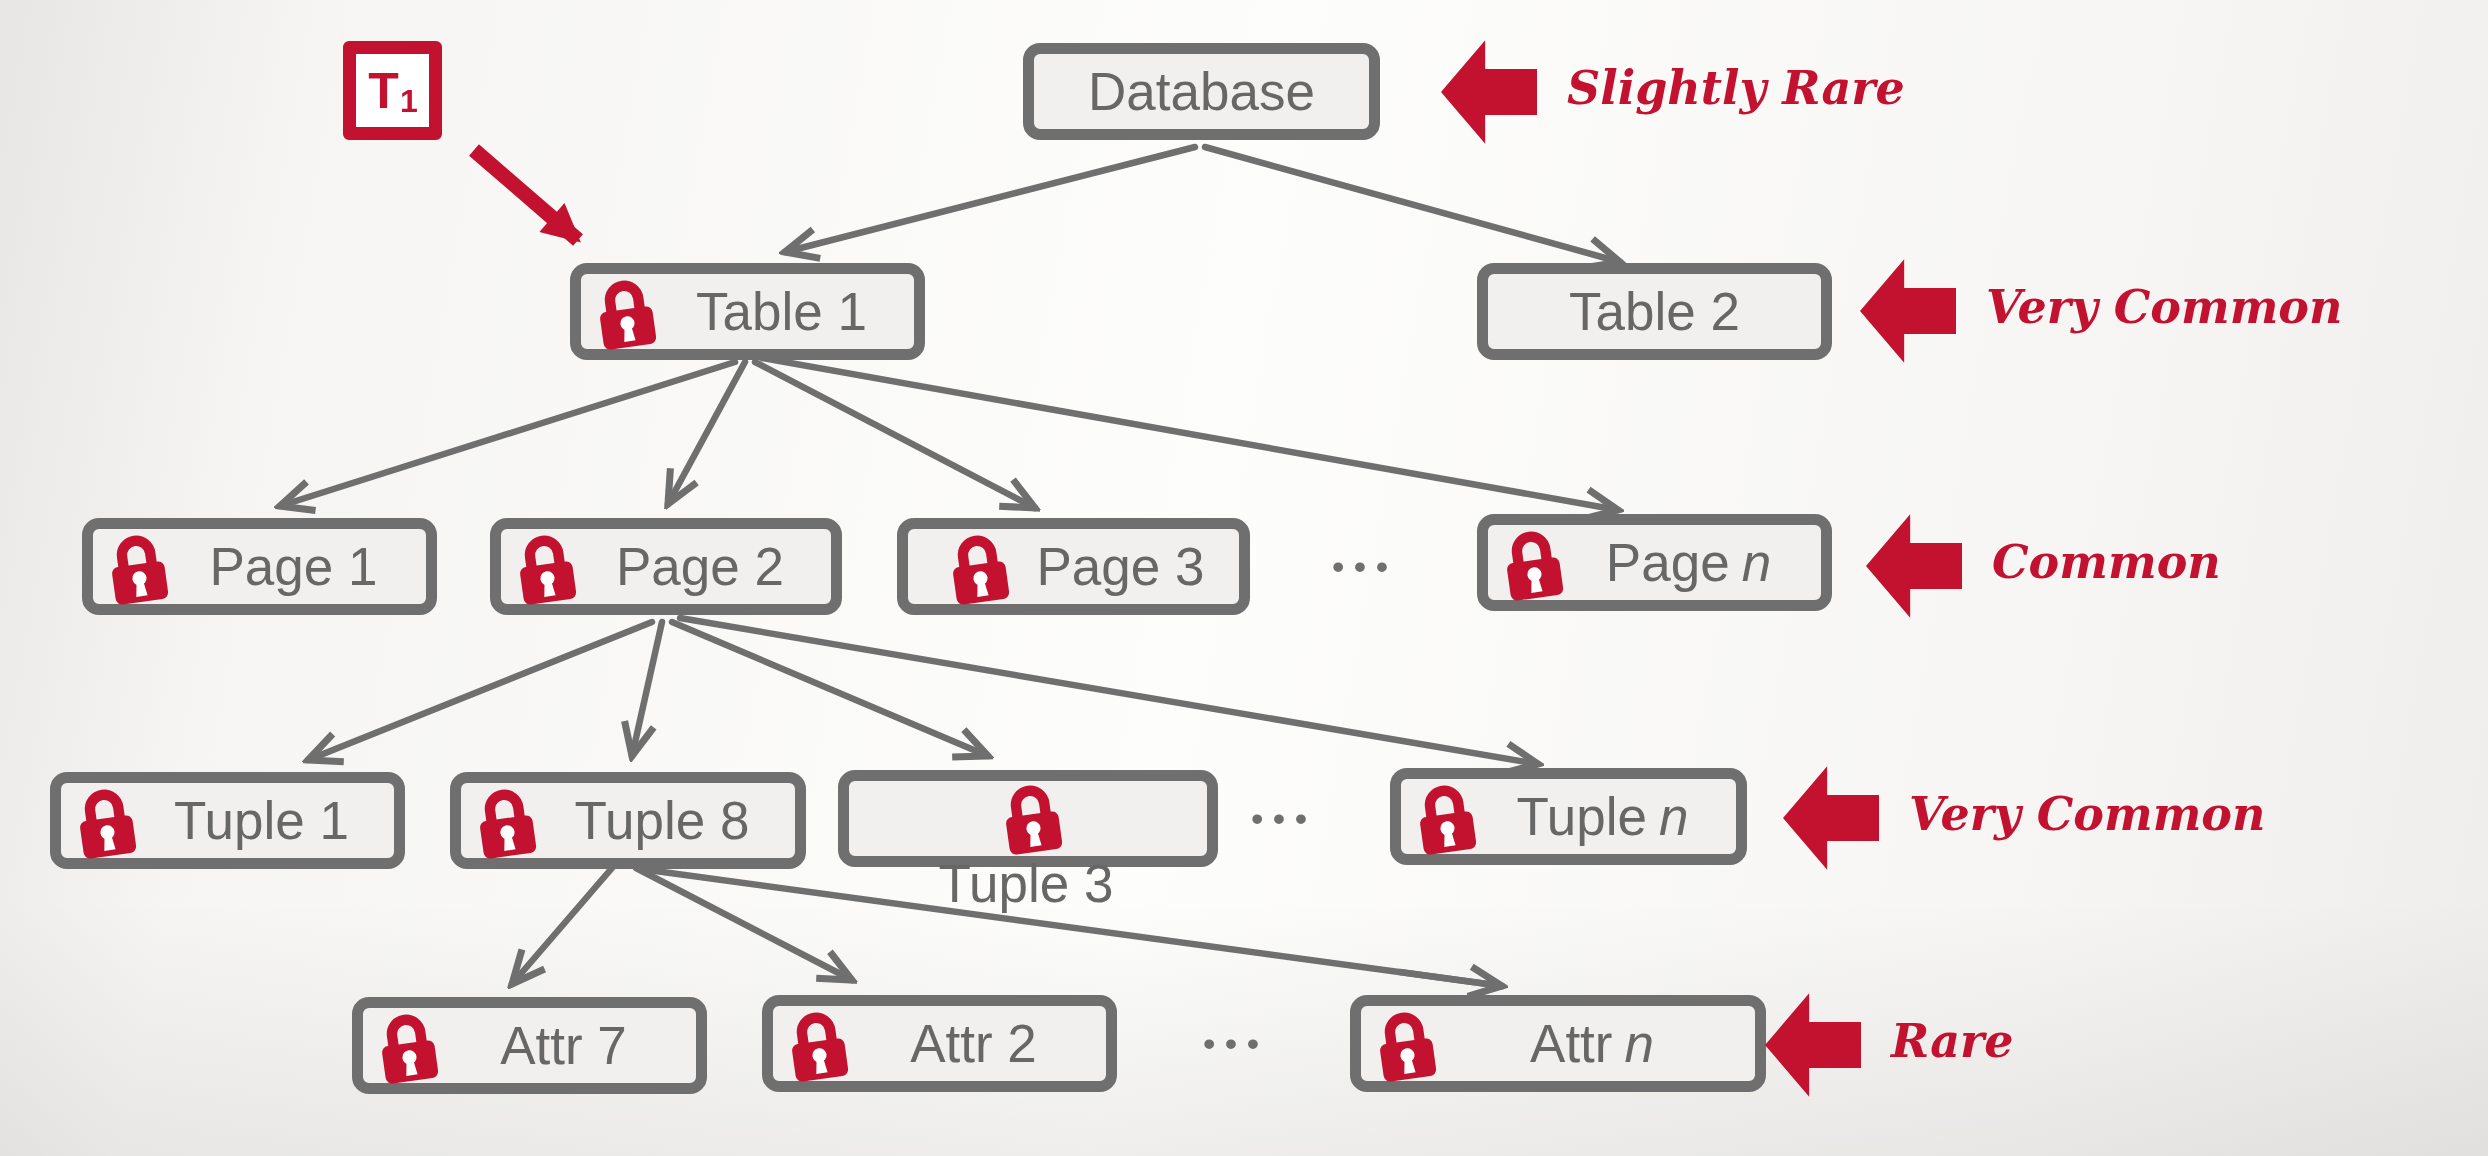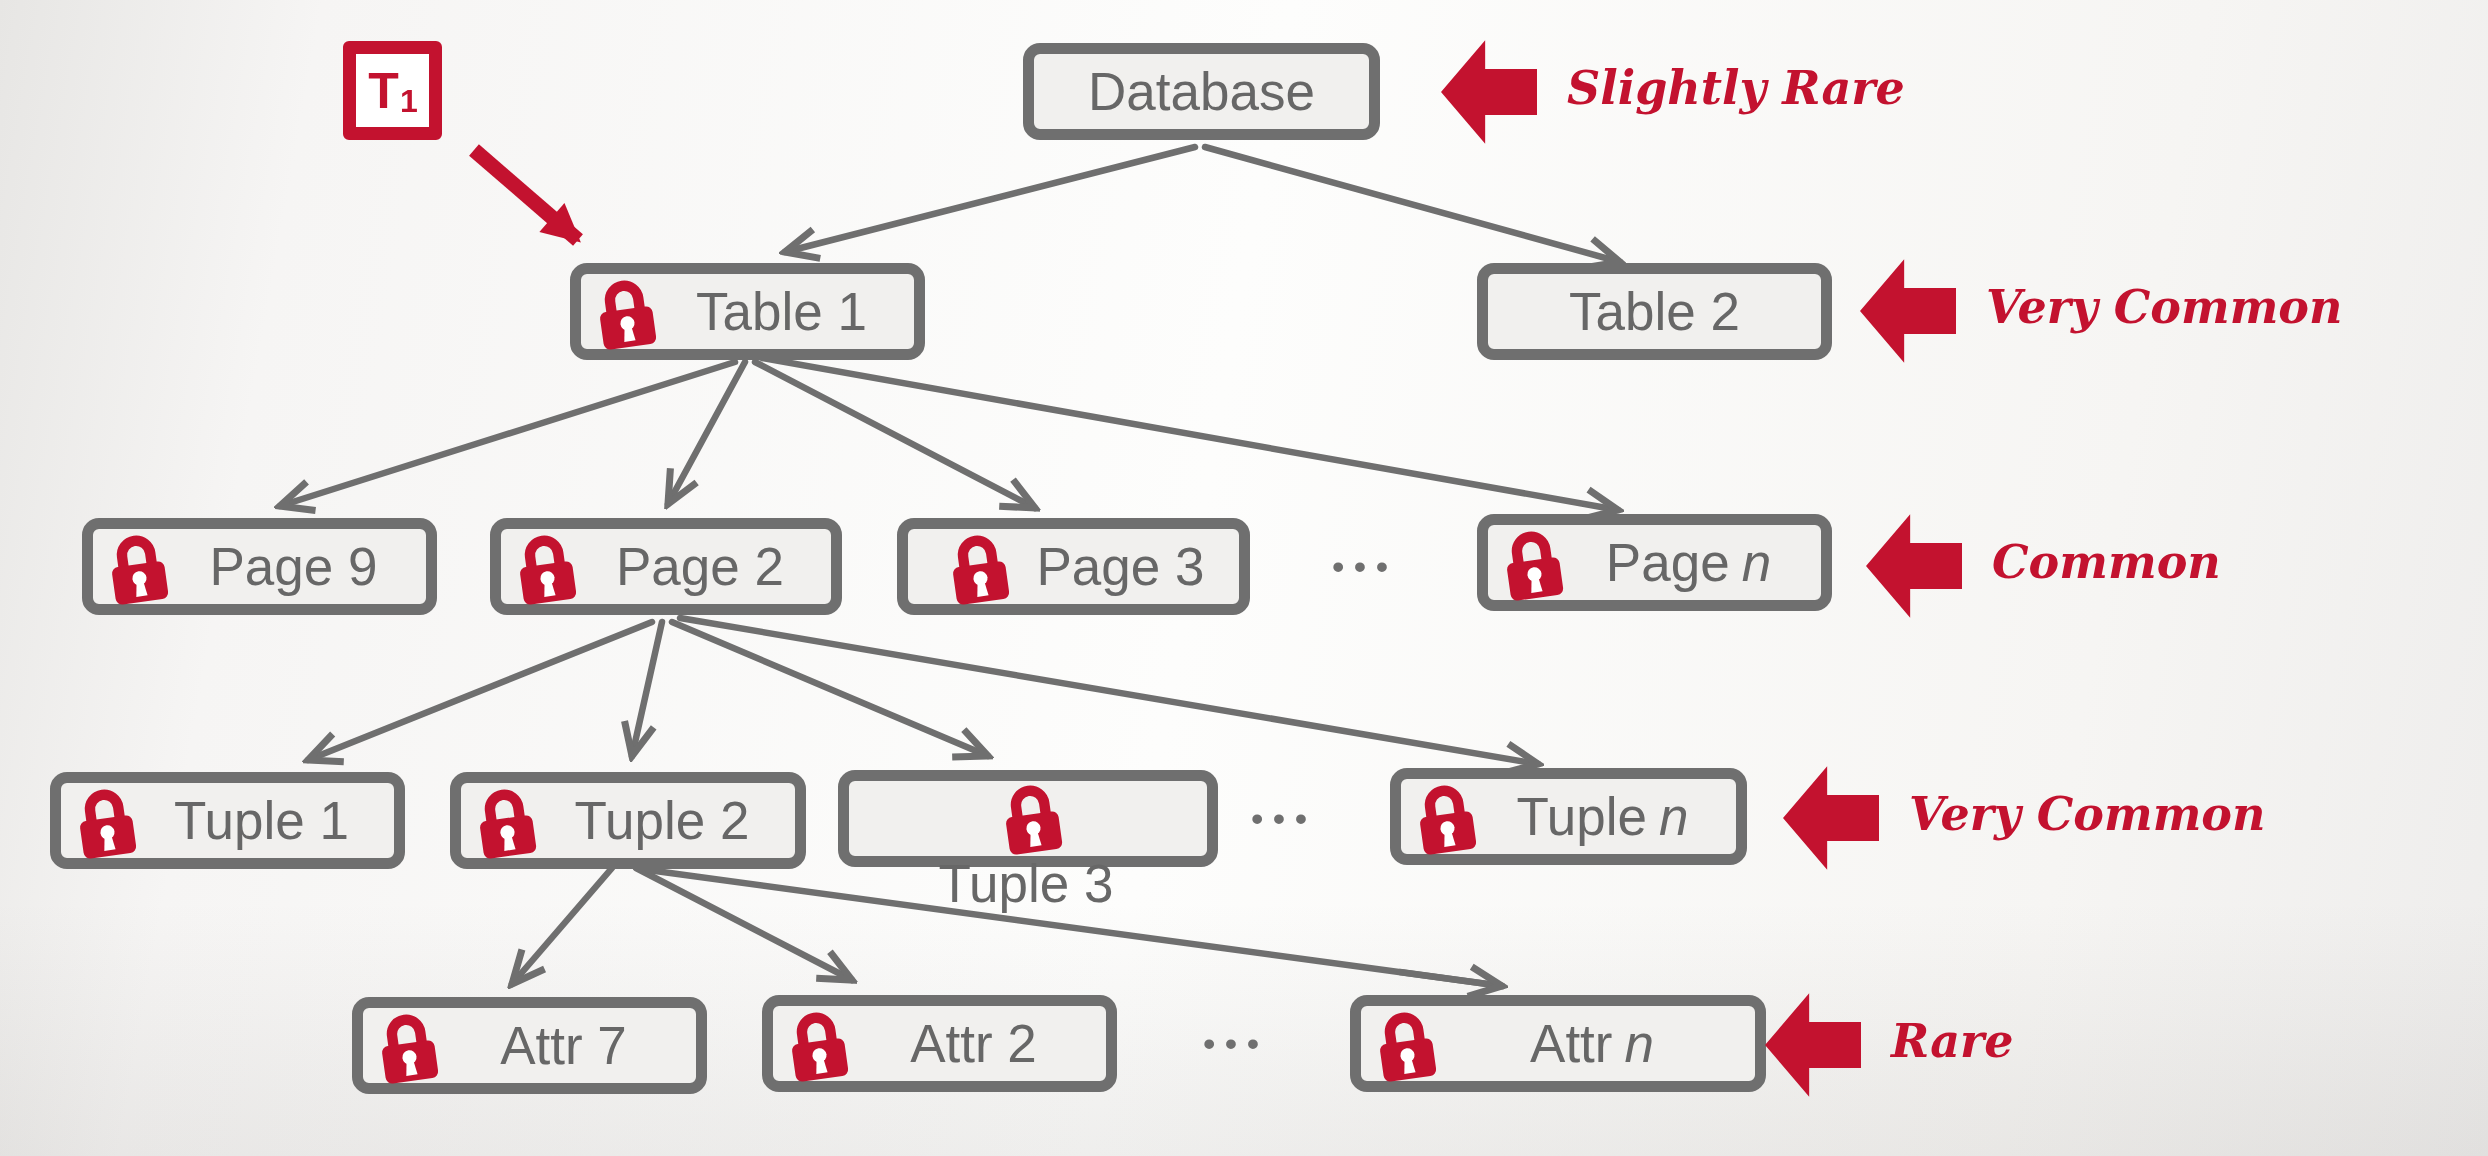--- a/index.html
+++ b/index.html
@@ -143,21 +143,21 @@
     <span class="rest"><span class="lbl">Table 1</span></span>
   </div>
   <div class="node" style="left:1477px;top:263px;width:355px;">
     <span class="lbl">Table 2</span>
   </div>
 
   <div class="node locked" style="left:82px;top:518px;width:355px;">
     <svg class="lock">
         <use href="#lock-symbol"></use>
       </svg>
-    <span class="rest"><span class="lbl">Page 9</span></span>
+    <span class="rest"><span class="lbl">Page 1</span></span>
   </div>
   <div class="node locked" style="left:490px;top:518px;width:352px;">
     <svg class="lock">
         <use href="#lock-symbol"></use>
       </svg>
     <span class="rest"><span class="lbl">Page 2</span></span>
   </div>
   <div class="node locked" style="left:897px;top:518px;width:353px;padding-left:36px;">
     <svg class="lock">
         <use href="#lock-symbol"></use>
@@ -175,21 +175,21 @@
   <div class="node locked" style="left:50px;top:772px;width:355px;">
     <svg class="lock">
         <use href="#lock-symbol"></use>
       </svg>
     <span class="rest"><span class="lbl">Tuple 1</span></span>
   </div>
   <div class="node locked" style="left:450px;top:772px;width:356px;">
     <svg class="lock">
         <use href="#lock-symbol"></use>
       </svg>
-    <span class="rest"><span class="lbl">Tuple 2</span></span>
+    <span class="rest"><span class="lbl">Tuple 8</span></span>
   </div>
   <div class="node locked" style="left:838px;top:770px;width:380px;flex-direction:column;">
     <svg class="lock">
         <use href="#lock-symbol"></use>
       </svg>
     <span class="rest"><span class="lbl">Tuple 3</span></span>
   </div>
   <div class="dots" style="left:1224px;top:793px;">•••</div>
   <div class="node locked" style="left:1390px;top:768px;width:357px;">
     <svg class="lock">

